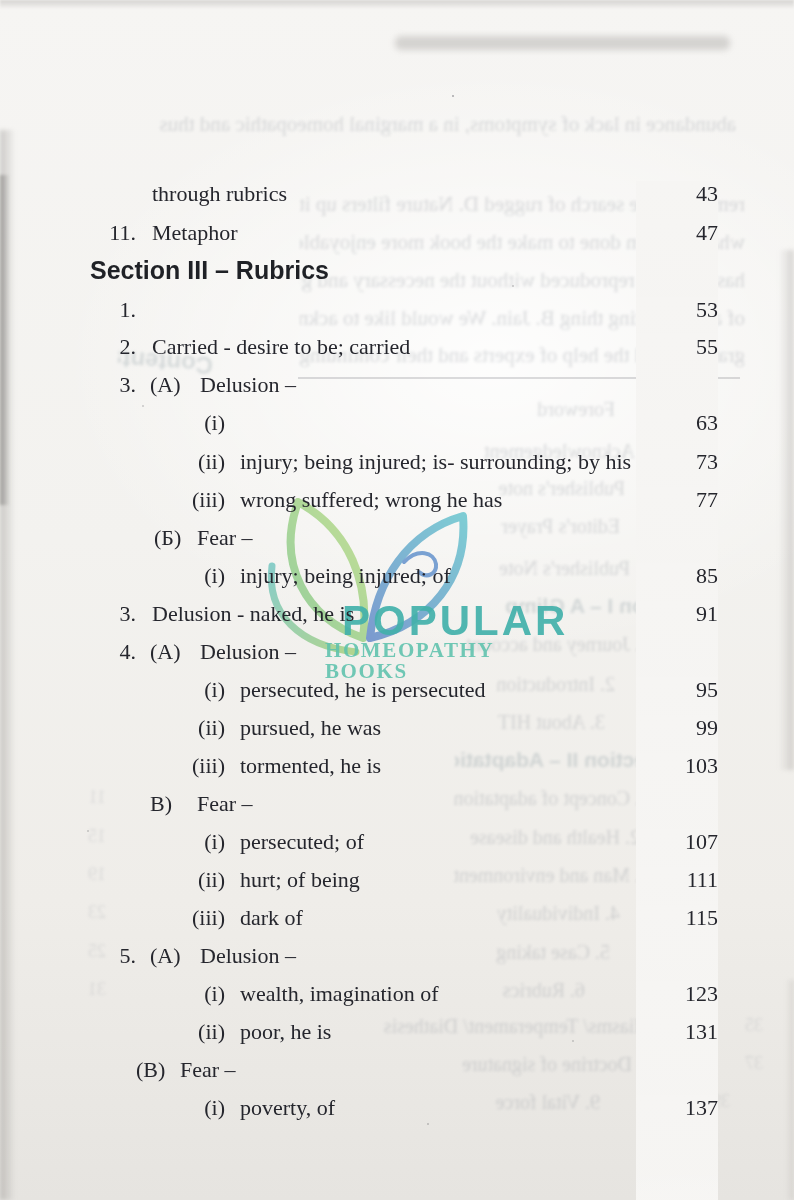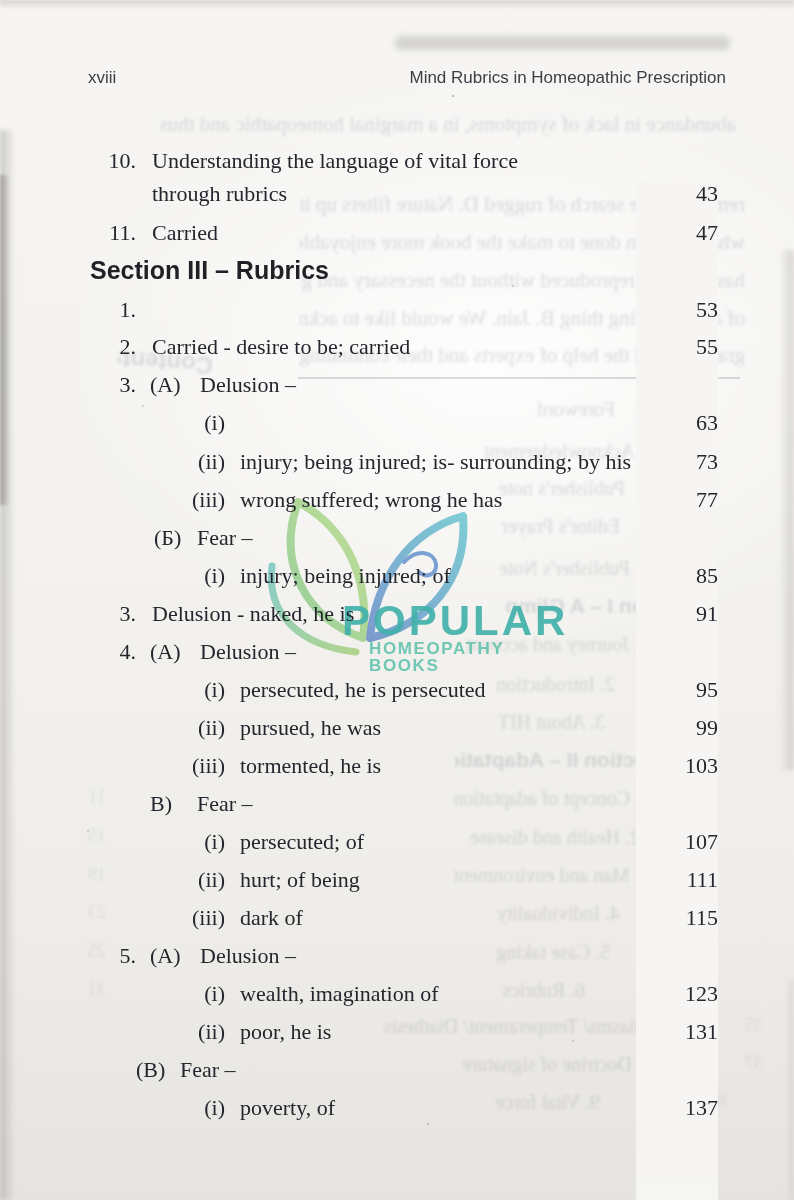--- a/index.html
+++ b/index.html
@@ -31,22 +31,22 @@
   .bl.flip{transform:rotate(184deg);opacity:.30;}
   .bl.dim{opacity:.22;}
   .bleed-rule{position:absolute;left:298px;top:377px;width:442px;height:2px;background:rgba(115,115,122,.25);filter:blur(.6px);}
   .bleed-smudge{position:absolute;left:395px;top:36px;width:335px;height:14px;background:rgba(135,132,128,.30);filter:blur(3px);border-radius:6px;}
 
   
   .watermark{position:absolute;left:256px;top:466px;width:300px;height:215px;pointer-events:none;}
   .wm-leaves{position:absolute;left:0;top:0;opacity:.62;}
   .wm-title{position:absolute;left:67px;top:134px;font-family:"Liberation Sans",sans-serif;
     font-weight:800;font-size:42px;letter-spacing:3px;line-height:1;opacity:.92;}
-  .wm-sub{position:absolute;left:69px;top:174px;font-family:Liberation Sans, sans-serif;
-    font-weight:800;font-size:17px;letter-spacing:1.6px;line-height:1;opacity:.88;margin-left:44px;}
+  .wm-sub{position:absolute;left:69px;top:174px;font-family:Liberation Serif, serif;
+    font-weight:800;font-size:21px;letter-spacing:1.6px;line-height:1;opacity:.88;}
 
   
   .header{position:absolute;left:0;top:68px;width:100%;height:22px;
     font-family:"Liberation Sans",sans-serif;font-size:17px;color:#3c3f45;}
   .folio{position:absolute;left:88px;top:0;}
   .running-title{position:absolute;right:68px;top:0;}
 
   
   #toc{position:absolute;inset:0;}
   .row{position:absolute;left:0;width:100%;height:32px;font-size:22px;color:#25262d;}
@@ -141,37 +141,29 @@
       </defs>
       <path d="M107 172 C 50 152, 20 98, 42 36 C 94 64, 114 118, 107 172 Z" fill="none" stroke="url(#gGreen)" stroke-width="8" stroke-linejoin="round"></path>
       <path d="M114 172 C 120 114, 152 66, 207 50 C 212 112, 174 158, 114 172 Z" fill="none" stroke="url(#gBlue)" stroke-width="8" stroke-linejoin="round"></path>
       <path d="M16 100 C 10 148, 44 180, 100 186" fill="none" stroke="url(#gSwoosh)" stroke-width="7" stroke-linecap="round"></path>
       <path d="M148 96 C 162 82, 178 86, 180 98 C 181 108, 171 113, 163 106" fill="none" stroke="#2f6fbf" stroke-width="4" stroke-linecap="round"></path>
     </svg>
     <div class="wm-title" style="color: rgb(67, 177, 171); margin-left: 19px;">POPULAR</div>
     <div class="wm-sub" style="color: rgb(94, 194, 173);">HOMEOPATHY BOOKS</div>
   </div>
 
-  <div class="header">
-    <span class="folio">xviii</span>
-    <span class="running-title">Mind Rubrics in Homeopathic Prescription</span>
-  </div>
 
   <div id="toc">
-      <div class="row item" style="top: 148px;">
-        <span class="marker">10.</span>
-        <span class="text">Understanding the language of vital force</span>
-      </div>
       <div class="row cont" style="top: 181px;">
         <span class="text">through rubrics</span>
         <span class="page">43</span>
       </div>
       <div class="row item" style="top: 220px;">
         <span class="marker">11.</span>
-        <span class="text">Carried</span>
+        <span class="text">Metaphor</span>
         <span class="page">47</span>
       </div>
       <div class="row section" style="top: 256px;">
         <span class="text">Section III – Rubrics</span>
       </div>
       <div class="row item" style="top: 297px;">
         <span class="marker">1.</span>
         <span class="page">53</span>
       </div>
       <div class="row item" style="top: 334px;">

